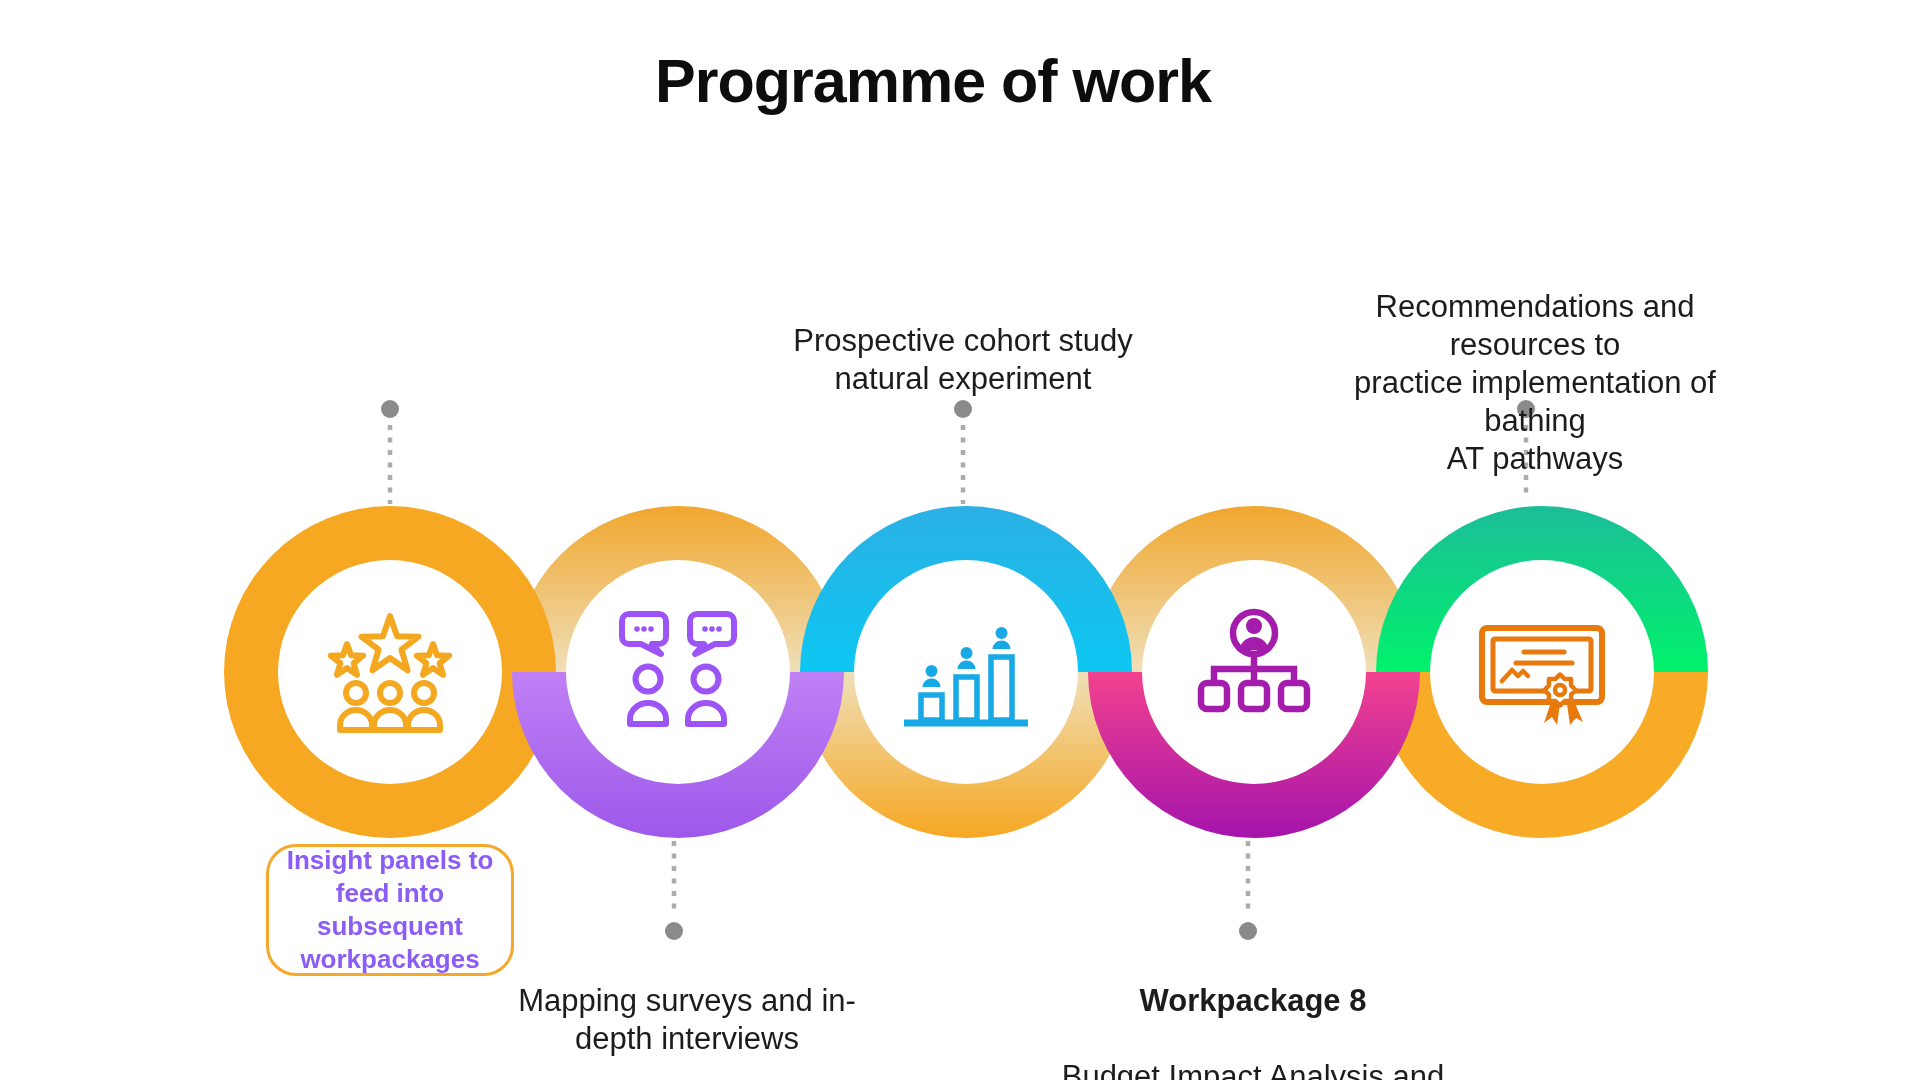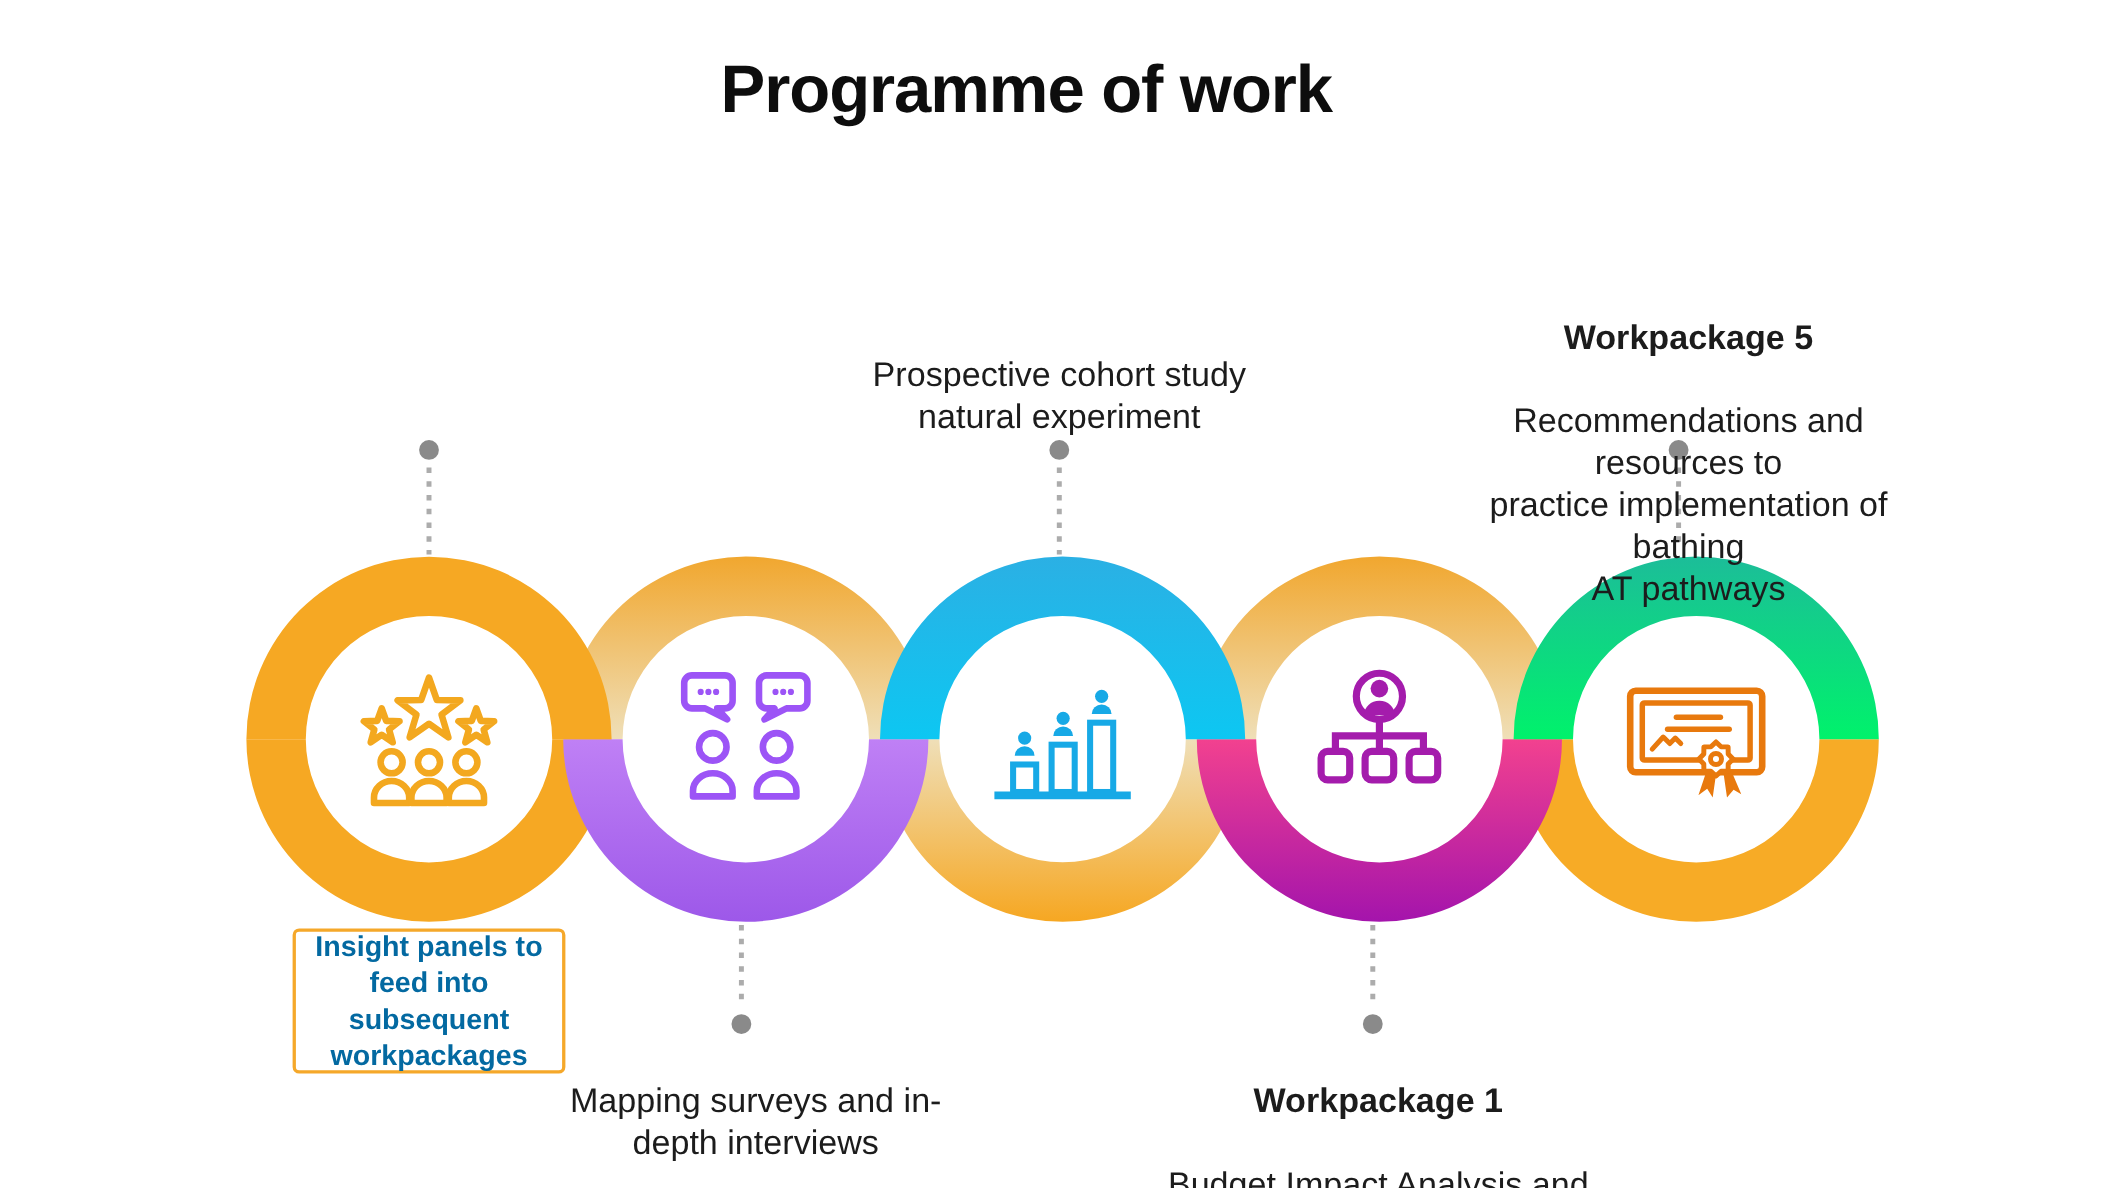--- a/index.html
+++ b/index.html
@@ -15,23 +15,23 @@
   .rings{position:absolute;left:0;top:0;}
   .icon-svg{position:absolute;width:140px;height:130px;}
   .wp-label{
     position:absolute;transform:translateX(-50%);text-align:center;
     color:#1c1c1c;font-size:31px;line-height:38px;white-space:pre-line;
   }
   .wp-name{font-weight:700;}
   .wp-desc{font-weight:400;}
   .callout{
     position:absolute;left:266px;top:844px;width:248px;height:132px;box-sizing:border-box;
-    border:3.5px solid #F5A82A;border-radius:6px;
+    border:3.5px solid #F5A82A;border-radius:30px;
     display:flex;align-items:center;justify-content:center;text-align:center;
-    font-size:26px;line-height:33px;font-weight:700;color:#0369a1;white-space:pre-line;
+    font-size:26px;line-height:33px;font-weight:700;color:#8b5cf6;white-space:pre-line;
   }
 </style>
 </head>
 <body>
 
 <div class="canvas">
 
   <h1 class="title">Programme of work</h1>
 
   <svg class="rings" width="1920" height="1080" viewBox="0 0 1920 1080">
@@ -176,27 +176,26 @@
     <div class="wp-desc">Mapping surveys and in-
 depth interviews</div>
   </div>
 
   <div class="wp-label" style="left:963px;top:284px">
     <div class="wp-desc">Prospective cohort study
 natural experiment</div>
   </div>
 
   <div class="wp-label" style="left:1253px;top:944px">
-    <div class="wp-name">Workpackage 1</div>
+    <div class="wp-name">Workpackage 8</div>
     <div class="wp-desc">Budget Impact Analysis and
 Multi-Criteria Decision Analysis</div>
   </div>
 
   <div class="wp-label" style="left:1535px;top:250px">
-    <div class="wp-name">Workpackage 5</div>
     <div class="wp-desc">Recommendations and resources to
 practice implementation of bathing
 AT pathways</div>
   </div>
 
   <div class="callout">
     <span>Insight panels to
 feed into subsequent
 workpackages</span>
   </div>

